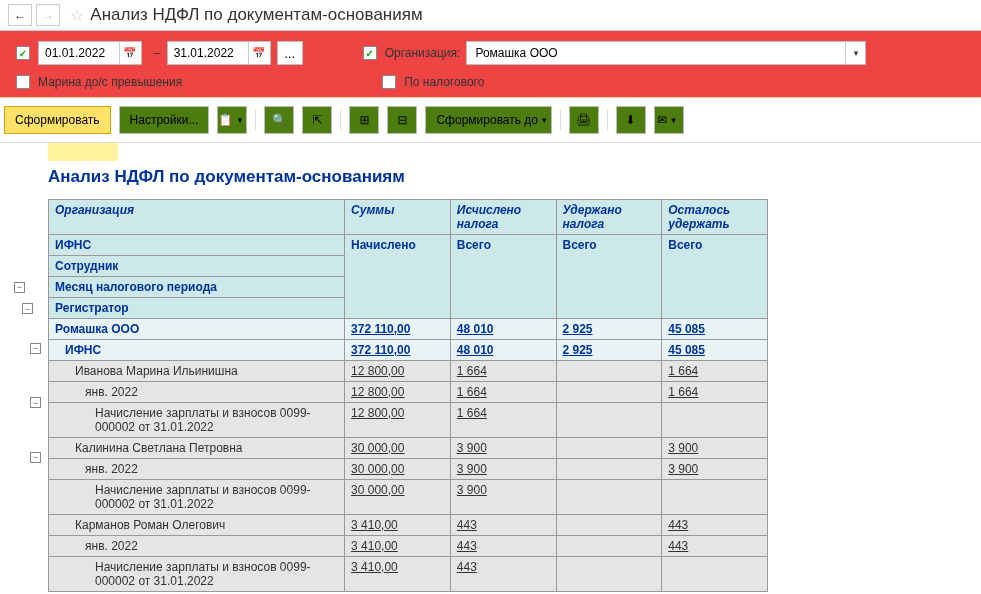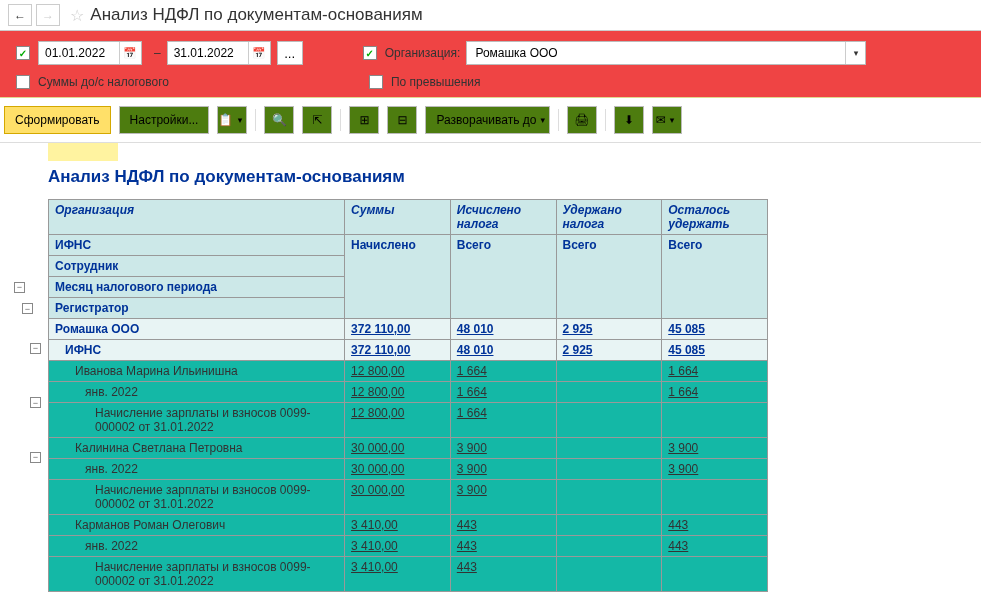--- a/index.html
+++ b/index.html
@@ -30,21 +30,21 @@
 .sep { width: 1px; height: 22px; background: #ddd; }
 .report { padding: 0 16px 16px 48px; position: relative; }
 .yellow-band { background: #fff3a0; height: 18px; width: 70px; margin-bottom: 6px; margin-left: 0; }
 .report-title { color: #003399; font-size: 17px; font-weight: bold; margin-bottom: 12px; }
 table.rpt { border-collapse: collapse; width: 720px; }
 table.rpt td, table.rpt th { border: 1px solid #999; padding: 3px 6px; font-size: 12px; vertical-align: top; }
 .hdr-top td { background: #cce8e8; color: #003399; font-weight: bold; font-style: italic; }
 .hdr-sub td { background: #cce8e8; color: #003399; font-weight: bold; }
 .total-row td { background: #e8f4f4; color: #003399; font-weight: bold; }
 .sub1-row td { background: #e8f4f4; color: #003399; font-weight: bold; }
-.data-row td { background: #14b8a6; color: #333; }
+.data-row td { background: #e5e5e5; color: #333; }
 .num { text-align: left; text-decoration: underline; }
 .c1 { width: 280px; }
 .c2, .c3, .c4, .c5 { width: 100px; }
 .tree { position: absolute; left: 14px; top: 135px; font-size: 10px; line-height: 18px; color: #666; }
 .tnode { width: 11px; height: 11px; border: 1px solid #888; display: inline-flex; align-items: center; justify-content: center; font-size: 9px; cursor: pointer; background: #fff; margin-bottom: 7px; }
 </style>
 </head>
 <body>
 
 <div class="titlebar">
@@ -70,38 +70,38 @@
     <span style="width:60px"></span>
     <span class="checkbox checked"></span>
     <span class="org-label">Организация:</span>
     <span class="org-field">
       <input class="org-input" value="Ромашка ООО" style="">
       <span class="org-dd">▾</span>
     </span>
   </div>
   <div class="params-row" style="margin-bottom:0">
     <span class="checkbox"></span>
-    <span>Суммы до/с налогового</span>
+    <span>Марина до/с превышения</span>
     <span style="width:200px"></span>
     <span class="checkbox"></span>
-    <span>По превышения</span>
+    <span>По налогового</span>
   </div>
 </div>
 
 <div class="toolbar">
   <button class="btn btn-primary">Сформировать</button>
   <button class="btn">Настройки...</button>
   <button class="btn btn-icon btn-dd">📋</button>
   <span class="sep"></span>
   <button class="btn btn-icon">🔍</button>
   <button class="btn btn-icon">⇱</button>
   <span class="sep"></span>
   <button class="btn btn-icon">⊞</button>
   <button class="btn btn-icon">⊟</button>
-  <button class="btn btn-dd">Разворачивать до</button>
+  <button class="btn btn-dd">Сформировать до</button>
   <span class="sep"></span>
   <button class="btn btn-icon">🖨</button>
   <span class="sep"></span>
   <button class="btn btn-icon">⬇</button>
   <button class="btn btn-icon btn-dd">✉</button>
 </div>
 
 <div class="report">
   <div class="tree">
     <div class="tnode">−</div><br>

